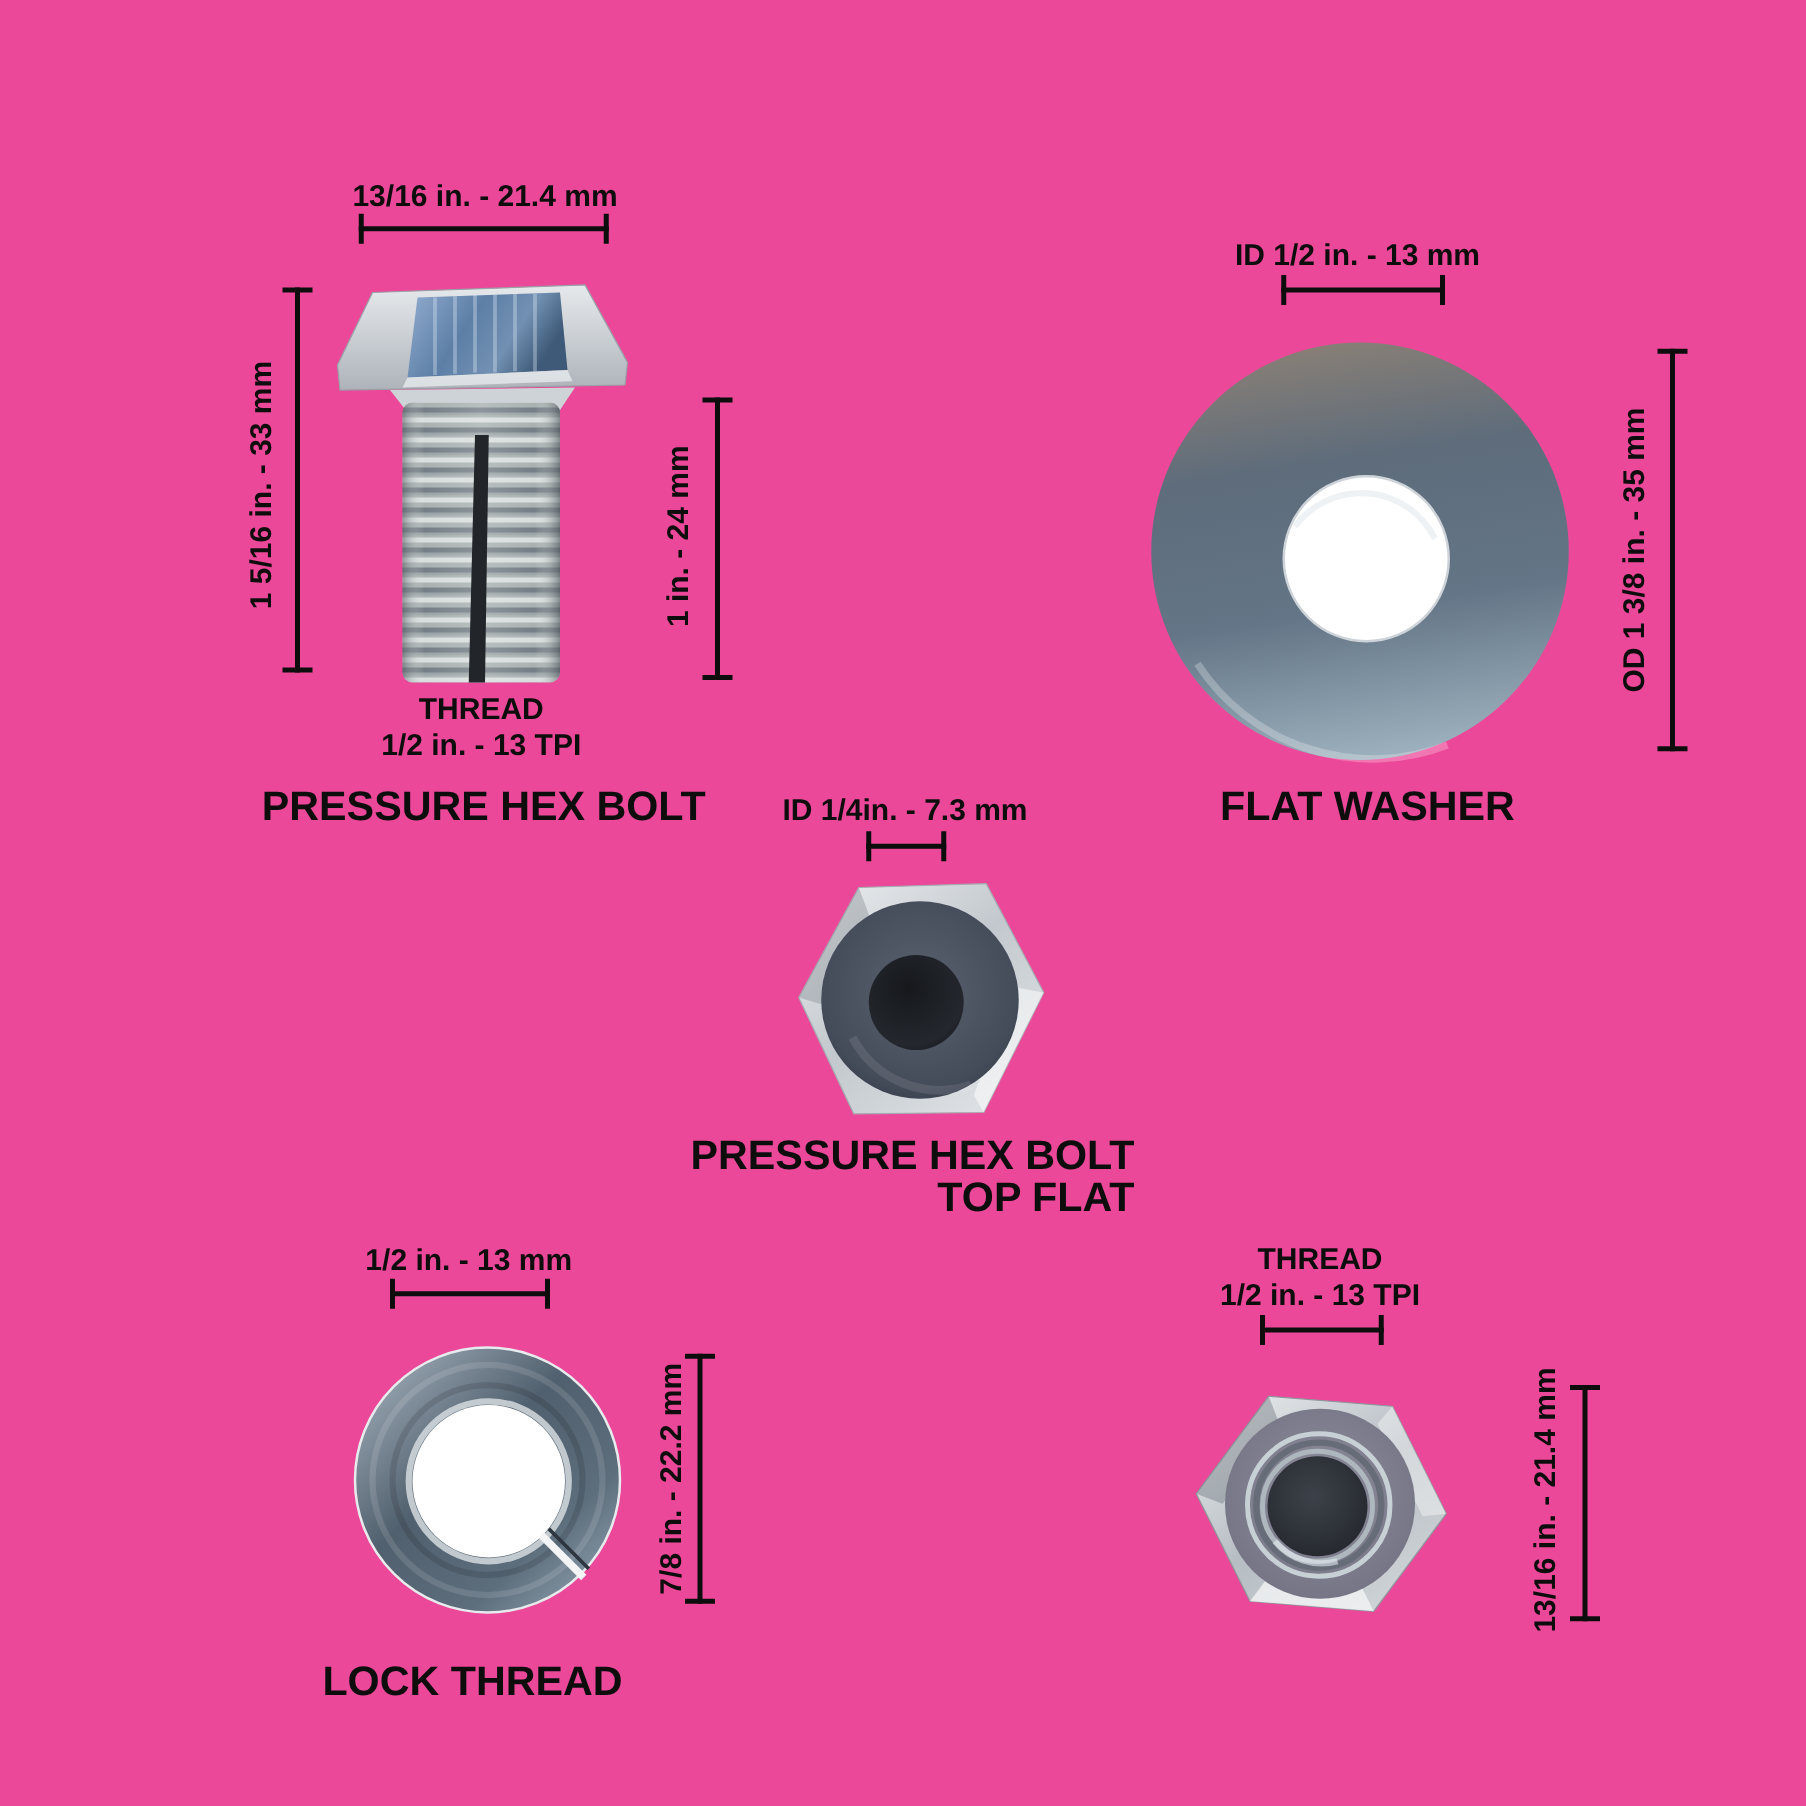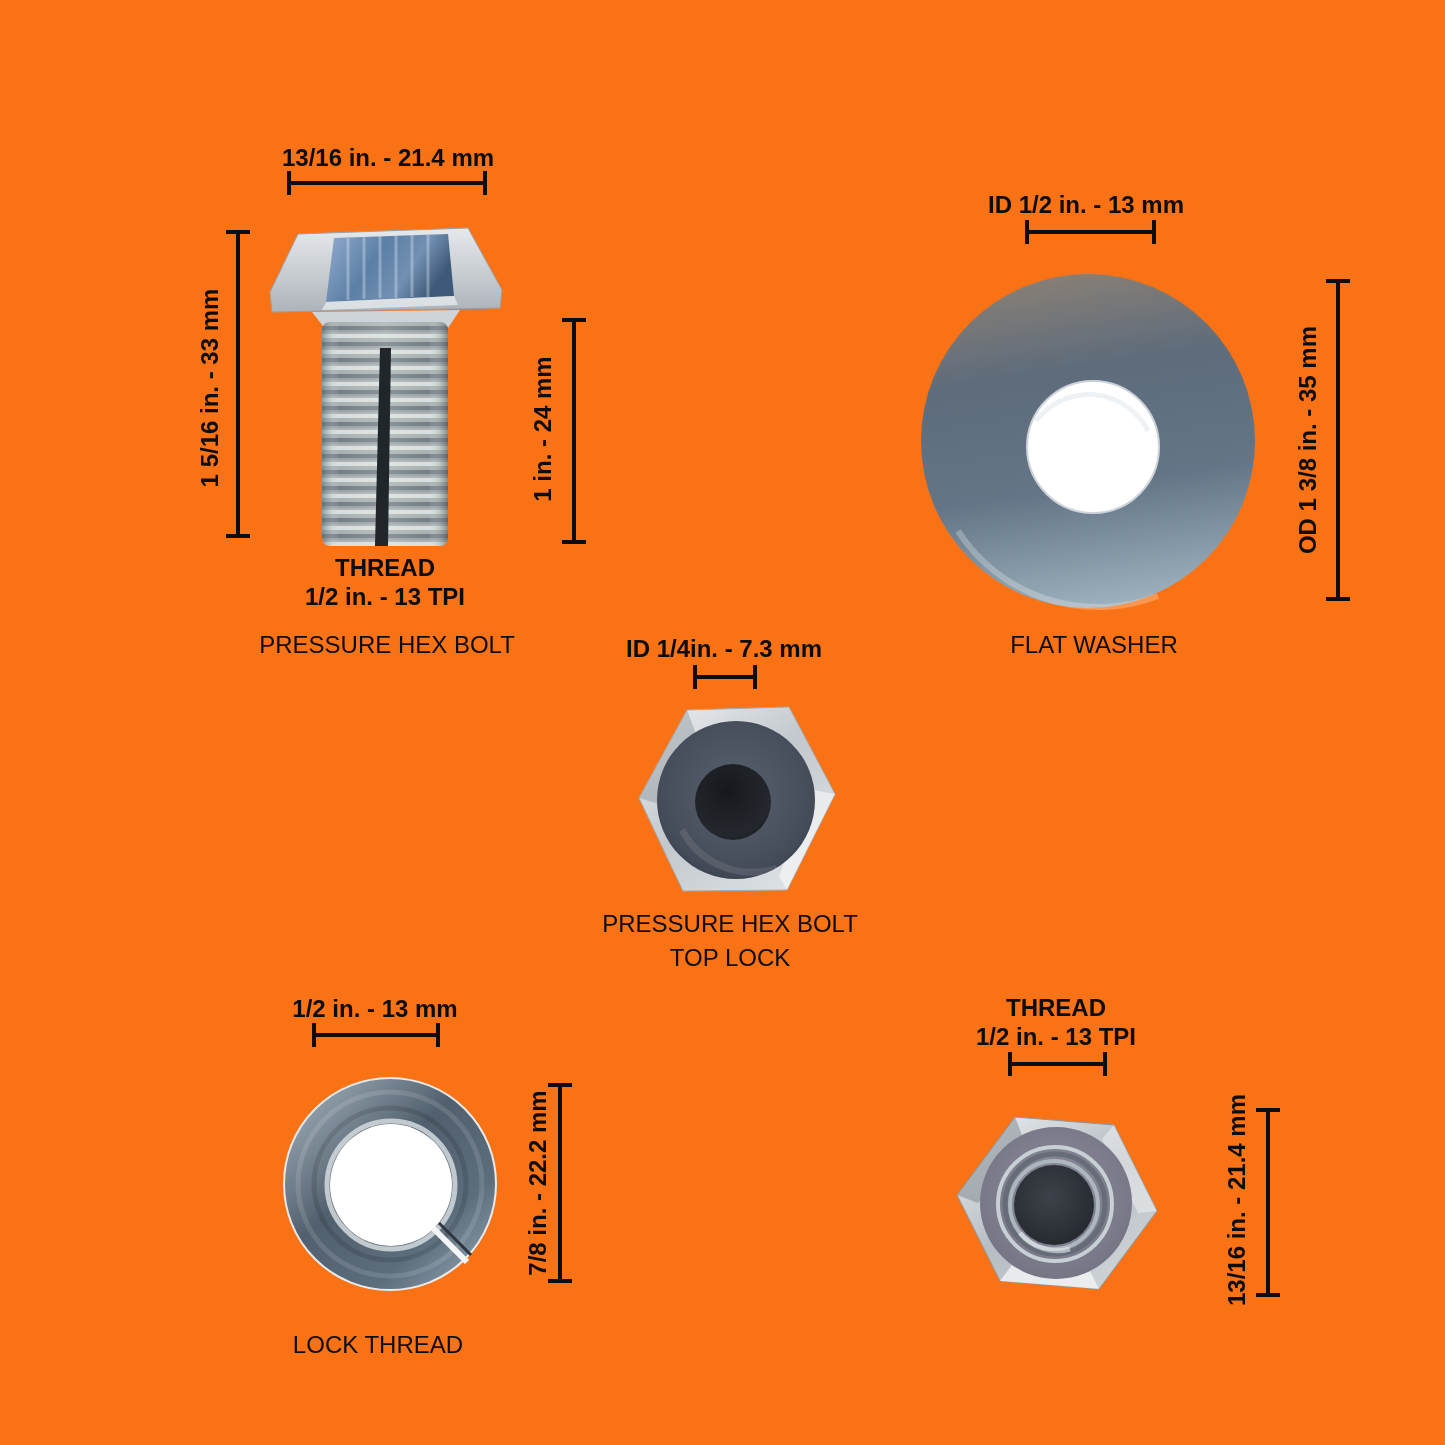--- a/index.html
+++ b/index.html
@@ -1,41 +1,41 @@
 <!DOCTYPE html>
 <html><head>
 <meta charset="utf-8">
 <style>
   html,body{margin:0;padding:0;background:#ffffff;}
   .canvas{
     position:relative;
     width:1445px;height:1445px;
-    background:#f97316;
+    background:#ec4899;
     font-family:"Liberation Sans",sans-serif;
     overflow:hidden;
   }
   .dim-text{
     position:absolute;
     transform:translate(-50%,-50%);
     font-weight:bold;
     font-size:24px;
     color:#0d0d0d;
     white-space:nowrap;
     text-align:center;
   }
   .dim-text.vert{transform:translate(-50%,-50%) rotate(-90deg);}
   .dim-text .line{display:block;line-height:29px;}
   .part-title{
     position:absolute;
     transform:translate(-50%,-50%);
-    font-weight:normal;
-    font-size:24px;
+    font-weight:bold;
+    font-size:33px;
     color:#0d0d0d;
     white-space:nowrap;
-    text-align:center;
+    text-align:right;
   }
   .part-title .line{display:block;line-height:34px;}
   
   .hdim{position:absolute;height:4px;background:#0d0d0d;}
   .hdim::before,.hdim::after{
     content:"";position:absolute;width:4px;height:24px;background:#0d0d0d;top:-10px;
   }
   .hdim::before{left:0;}
   .hdim::after{right:0;}
   
@@ -152,21 +152,21 @@
     <polygon points="2,98 50,10 152,7 198,94 150,190 46,191" fill="url(#g-hex)" stroke="#a5abb1" stroke-width="1"></polygon>
     <polygon points="2,98 50,10 62,42 22,104" fill="#8d949b" opacity="0.45"></polygon>
     <polygon points="150,190 198,94 176,90 142,176" fill="#ffffff" opacity="0.5"></polygon>
     <circle cx="99" cy="100" r="79" fill="url(#g-ann)"></circle>
     <path d="M45,130 A79,79 0 0 0 140,168" fill="none" stroke="rgba(255,255,255,0.1)" stroke-width="7"></path>
     <circle cx="96" cy="102" r="38" fill="url(#g-hole)"></circle>
   </svg>
 
   <div class="part-title" style="left:730px;top:941px;">
     <span class="line">PRESSURE HEX BOLT</span>
-    <span class="line">TOP LOCK</span>
+    <span class="line">TOP FLAT</span>
   </div>
 
   <div class="dim-text" style="left:375px;top:1009px;">1/2 in. - 13 mm</div>
   <div class="hdim" style="left:312px;top:1033px;width:128px;"></div>
 
   <svg class="photo" style="left:281px;top:1076px;" width="218" height="218" viewBox="0 0 218 218">
     <defs>
       <linearGradient id="g-lock" x1="0.1" y1="0.1" x2="0.9" y2="0.95">
         <stop offset="0" stop-color="#97a4b0"></stop>
         <stop offset="0.4" stop-color="#51606e"></stop>

